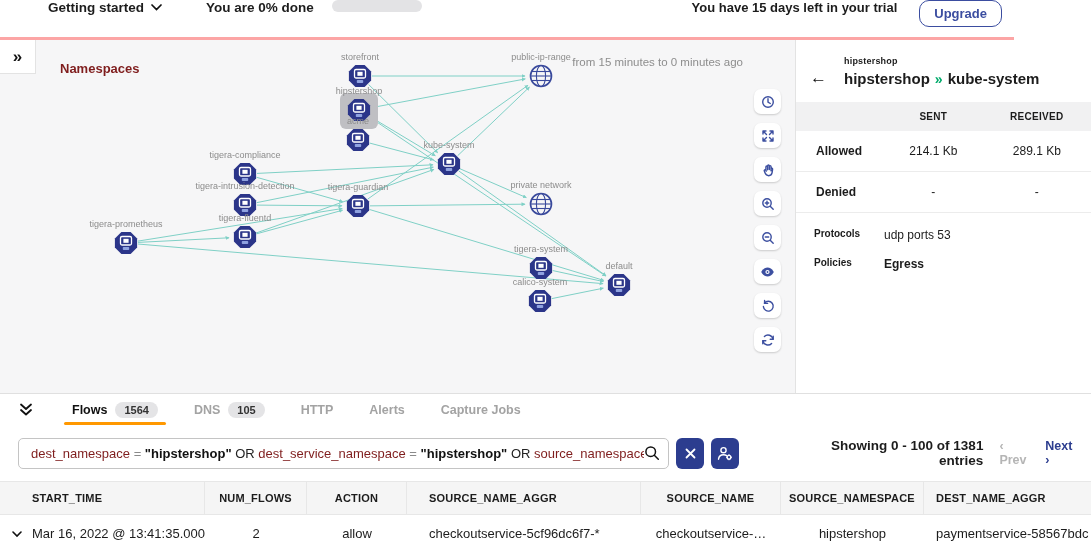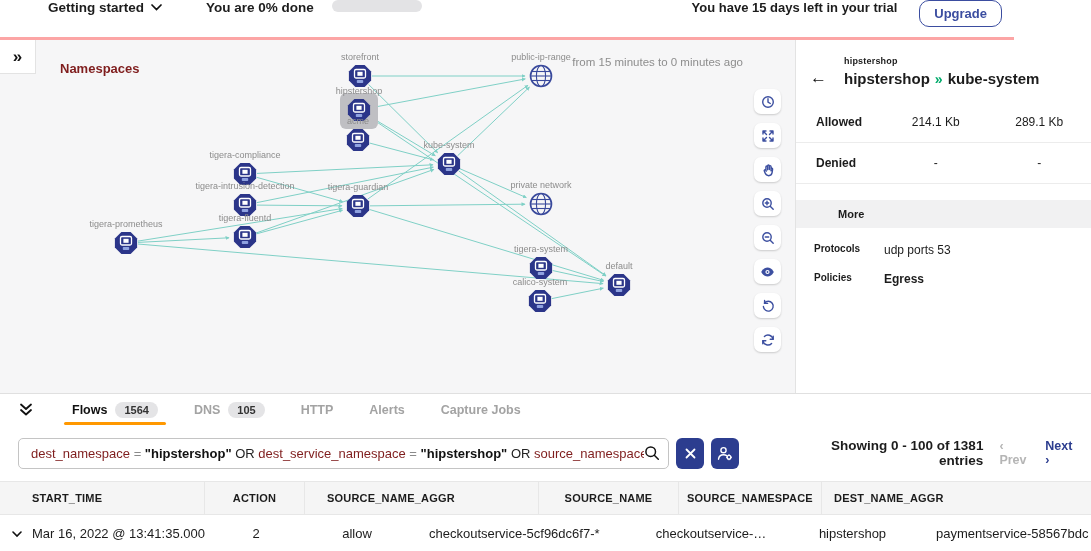--- a/index.html
+++ b/index.html
@@ -289,33 +289,37 @@
   </div>
 
 <div class="abs detail-panel">
   <div class="dp-eyebrow">hipstershop</div>
   <div class="dp-titlerow">
     <span class="dp-back">←</span>
     <span class="dp-title"><span>hipstershop</span><span class="dp-sep">»</span><span>kube-system</span></span>
   </div>
   <table class="dp-table">
     <tbody>
+        <tr>
+      <th class="rowlabel"></th>
+      <th>SENT</th>
+      <th>RECEIVED</th>
+    </tr>
     <tr>
       <td class="rowlabel">Allowed</td>
       <td>214.1 Kb</td>
       <td>289.1 Kb</td>
     </tr>
     <tr>
       <td class="rowlabel">Denied</td>
       <td>-</td>
       <td>-</td>
     </tr>
   </tbody>
     </table>
-  <div class="more-bar">More</div>
   <div class="kv">
     <div class="k">Protocols</div>
     <div class="v">udp ports 53</div>
   </div>
   <div class="kv">
     <div class="k">Policies</div>
     <div>
       <div class="v" style="font-weight:700">Egress</div>
     </div>
   </div>
@@ -373,20 +377,21 @@
   <div class="showing">Showing 0 - 100 of 1381 entries</div>
   <div class="pager">
     <span class="prev">‹ Prev</span>
     <span class="next">Next ›</span>
   </div>
 </div>
 
 <div class="abs flowstable">
   <div class="frow fhead" id="flows-head">
       <div class="fcell c0">START_TIME</div>
+      <div class="fcell c1">NUM_FLOWS</div>
       <div class="fcell c2">ACTION</div>
       <div class="fcell c3">SOURCE_NAME_AGGR</div>
       <div class="fcell c4">SOURCE_NAME</div>
       <div class="fcell c5">SOURCE_NAMESPACE</div>
       <div class="fcell c6">DEST_NAME_AGGR</div>
     </div>
   <div id="flows-body">
       <div class="frow fbody">
         <div class="fcell c0"><span class="row-chevron">
             <svg width="10" height="7" viewBox="0 0 10 7">

